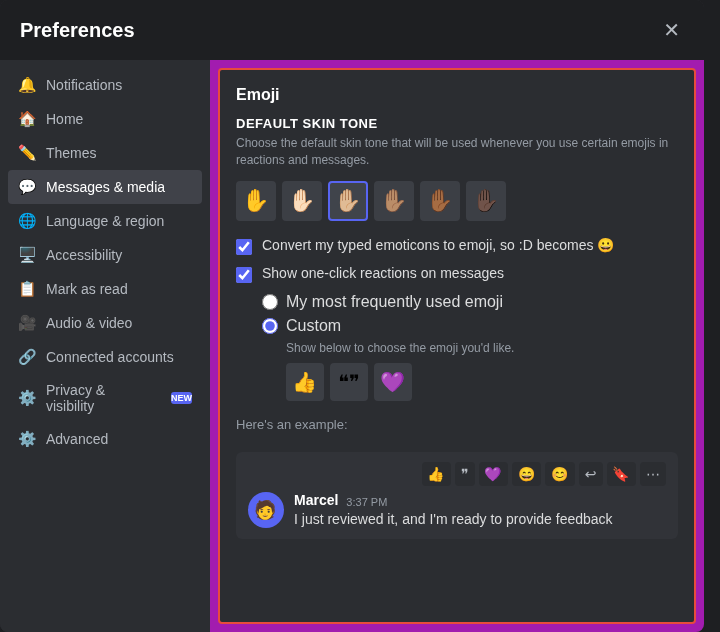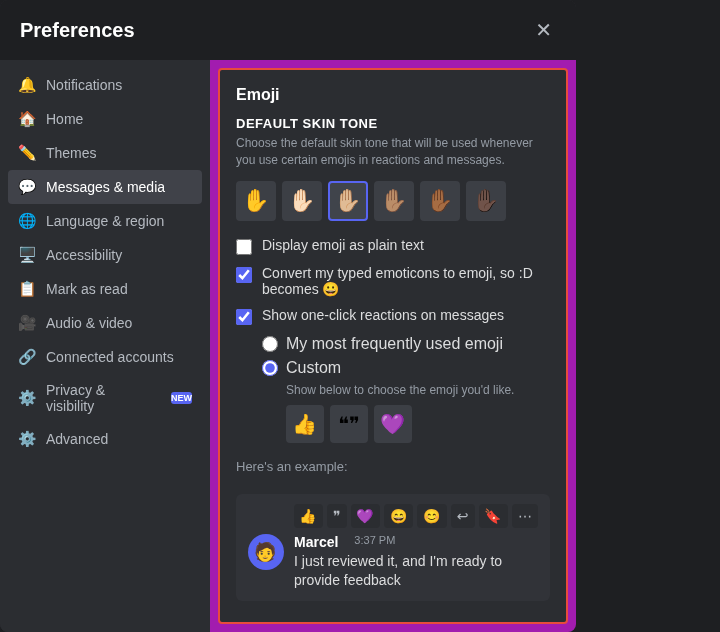--- a/index.html
+++ b/index.html
@@ -7,21 +7,21 @@
       background: #1e1f22;
       font-family: 'Segoe UI', Arial, sans-serif;
       color: #dcddde;
       width: 720px;
       height: 632px;
       overflow: hidden;
       display: flex;
       align-items: stretch;
     }
     .window {
-      width: 576px;
+      width: 704px;
       height: 632px;
       background: #2b2d31;
       display: flex;
       flex-direction: column;
       border-radius: 8px;
       overflow: hidden;
     }
     .titlebar {
       background: #1e1f22;
       padding: 16px 20px;
@@ -267,22 +267,22 @@
       display: flex;
       align-items: center;
       justify-content: center;
       font-size: 18px;
     }
     .message-info {
       flex: 1;
     }
     .message-meta {
       display: flex;
-      align-items: flex-start;
-      gap: 16px;
+      align-items: flex-end;
+      gap: 8px;
       margin-bottom: 2px;
     }
     .message-author {
       font-size: 14px;
       font-weight: 700;
       color: #ffffff;
     }
     .message-time {
       font-size: 11px;
       color: #949ba4;
@@ -368,24 +368,20 @@
         <button class="skin-btn">✋</button>
             <button class="skin-btn">✋🏻</button>
             <button class="skin-btn selected">✋🏼</button>
             <button class="skin-btn">✋🏽</button>
             <button class="skin-btn">✋🏾</button>
             <button class="skin-btn">✋🏿</button>
           </div>
 
         <div class="checkboxes-container">
 
-        <div class="checkbox-row">
-              <input type="checkbox" style="">
-              <div class="checkbox-label">Display emoji as plain text</div>
-            </div>
             <div class="checkbox-row">
               <input type="checkbox" checked="" style="">
               <div class="checkbox-label">Convert my typed emoticons to emoji, so :D becomes 😀</div>
             </div>
             <div class="checkbox-row">
               <input type="checkbox" checked="" style="">
               <div class="checkbox-label">Show one-click reactions on messages</div>
             </div>
           </div>
 

